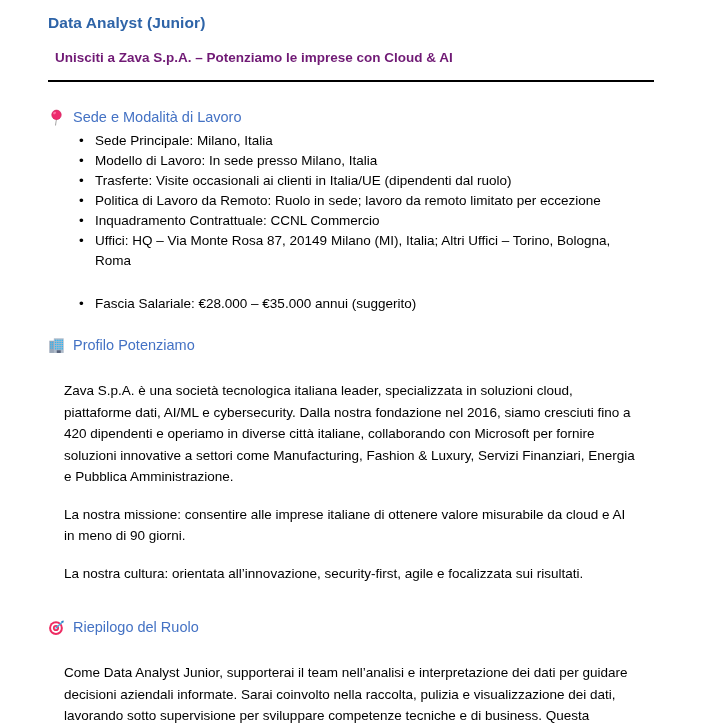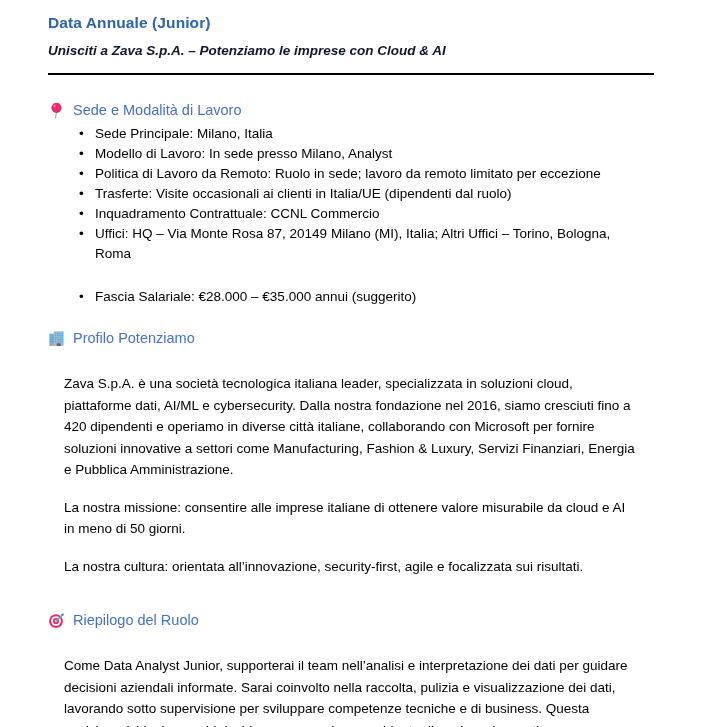--- a/index.html
+++ b/index.html
@@ -27,27 +27,26 @@
   .doc-title {
     margin: 0;
     padding-top: 13px;
     font-size: 15.5px;
     font-weight: bold;
     line-height: 20px;
     color: #2E64A8;
     letter-spacing: 0.1px;
   }
   .doc-subtitle {
-    margin: 0;
+    margin: 7px;
     padding-top: 9px;
     font-size: 13.5px;
     font-weight: bold;
     line-height: 18px;
-    color: #0f172a;
-    font-style: italic;
+    color: #701a75;
   }
   .title-rule {
     margin: 13px 0 0 0;
     height: 0;
     border: 0;
     border-top: 2px solid #000000;
     width: 606px;
   }
 
   
@@ -113,43 +112,43 @@
   .sp-8  { height: 8px; }
   .sp-16 { height: 16px; }
   .sp-20 { height: 20px; }
   .sp-24 { height: 24px; }
 </style>
 </head>
 <body>
 
 <div class="page">
 
-  <h1 class="doc-title">Data Annuale (Junior)</h1>
+  <h1 class="doc-title">Data Analyst (Junior)</h1>
   <h2 class="doc-subtitle">Unisciti a Zava S.p.A. – Potenziamo le imprese con Cloud &amp; AI</h2>
   <hr class="title-rule">
 
   <div class="sp-24"></div>
 
   <div class="section">
     <div class="section-head">
       <span class="icon">
         <svg viewBox="0 0 32 32" width="17" height="17" aria-hidden="true">
           <path d="M15.2 18 L13.2 31 L15 31 L16.8 18 Z" fill="#9E9E9E"></path>
           <circle cx="16" cy="11" r="9" fill="#EE2B6E"></circle>
           <circle cx="16" cy="11" r="9" fill="none" stroke="#C71D56" stroke-width="1"></circle>
           <ellipse cx="12.4" cy="7.6" rx="3" ry="2.1" fill="#FF7EAC" opacity="0.85" transform="rotate(-35 12.4 7.6)"></ellipse>
         </svg>
       </span>
       <span class="section-title">Sede e Modalità di Lavoro</span>
     </div>
     <ul class="bullets">
       <li>Sede Principale: Milano, Italia</li>
-      <li>Modello di Lavoro: In sede presso Milano, Analyst</li>
+      <li>Modello di Lavoro: In sede presso Milano, Italia</li>
+      <li>Trasferte: Visite occasionali ai clienti in Italia/UE (dipendenti dal ruolo)</li>
       <li>Politica di Lavoro da Remoto: Ruolo in sede; lavoro da remoto limitato per eccezione</li>
-      <li>Trasferte: Visite occasionali ai clienti in Italia/UE (dipendenti dal ruolo)</li>
       <li>Inquadramento Contrattuale: CCNL Commercio</li>
       <li>Uffici: HQ – Via Monte Rosa 87, 20149 Milano (MI), Italia; Altri Uffici – Torino, Bologna, Roma</li>
     </ul>
   </div>
 
   <div class="sp-20"></div>
 
   <div class="section">
     <ul class="bullets">
       <li>Fascia Salariale: €28.000 – €35.000 annui (suggerito)</li>
@@ -194,21 +193,21 @@
               <rect x="21.4" y="21" width="2.6" height="2.4"></rect>
               <rect x="25.6" y="21" width="2.6" height="2.4"></rect>
           </g>
           <rect x="16.5" y="25" width="7.5" height="5" fill="#56617A"></rect>
         </svg>
       </span>
       <span class="section-title">Profilo Potenziamo</span>
     </div>
     <div class="sp-8"></div>
     <p class="body">Zava S.p.A. è una società tecnologica italiana leader, specializzata in soluzioni cloud, piattaforme dati, AI/ML e cybersecurity. Dalla nostra fondazione nel 2016, siamo cresciuti fino a 420 dipendenti e operiamo in diverse città italiane, collaborando con Microsoft per fornire soluzioni innovative a settori come Manufacturing, Fashion &amp; Luxury, Servizi Finanziari, Energia e Pubblica Amministrazione.</p>
-    <p class="body">La nostra missione: consentire alle imprese italiane di ottenere valore misurabile da cloud e AI in meno di 50 giorni.</p>
+    <p class="body">La nostra missione: consentire alle imprese italiane di ottenere valore misurabile da cloud e AI in meno di 90 giorni.</p>
     <p class="body">La nostra cultura: orientata all’innovazione, security-first, agile e focalizzata sui risultati.</p>
   </div>
 
   <div class="sp-16"></div>
 
   <div class="section">
     <div class="section-head">
       <span class="icon">
         <svg viewBox="0 0 32 32" width="17" height="17" aria-hidden="true">
           <circle cx="15" cy="17" r="13" fill="#ED2B62"></circle>

